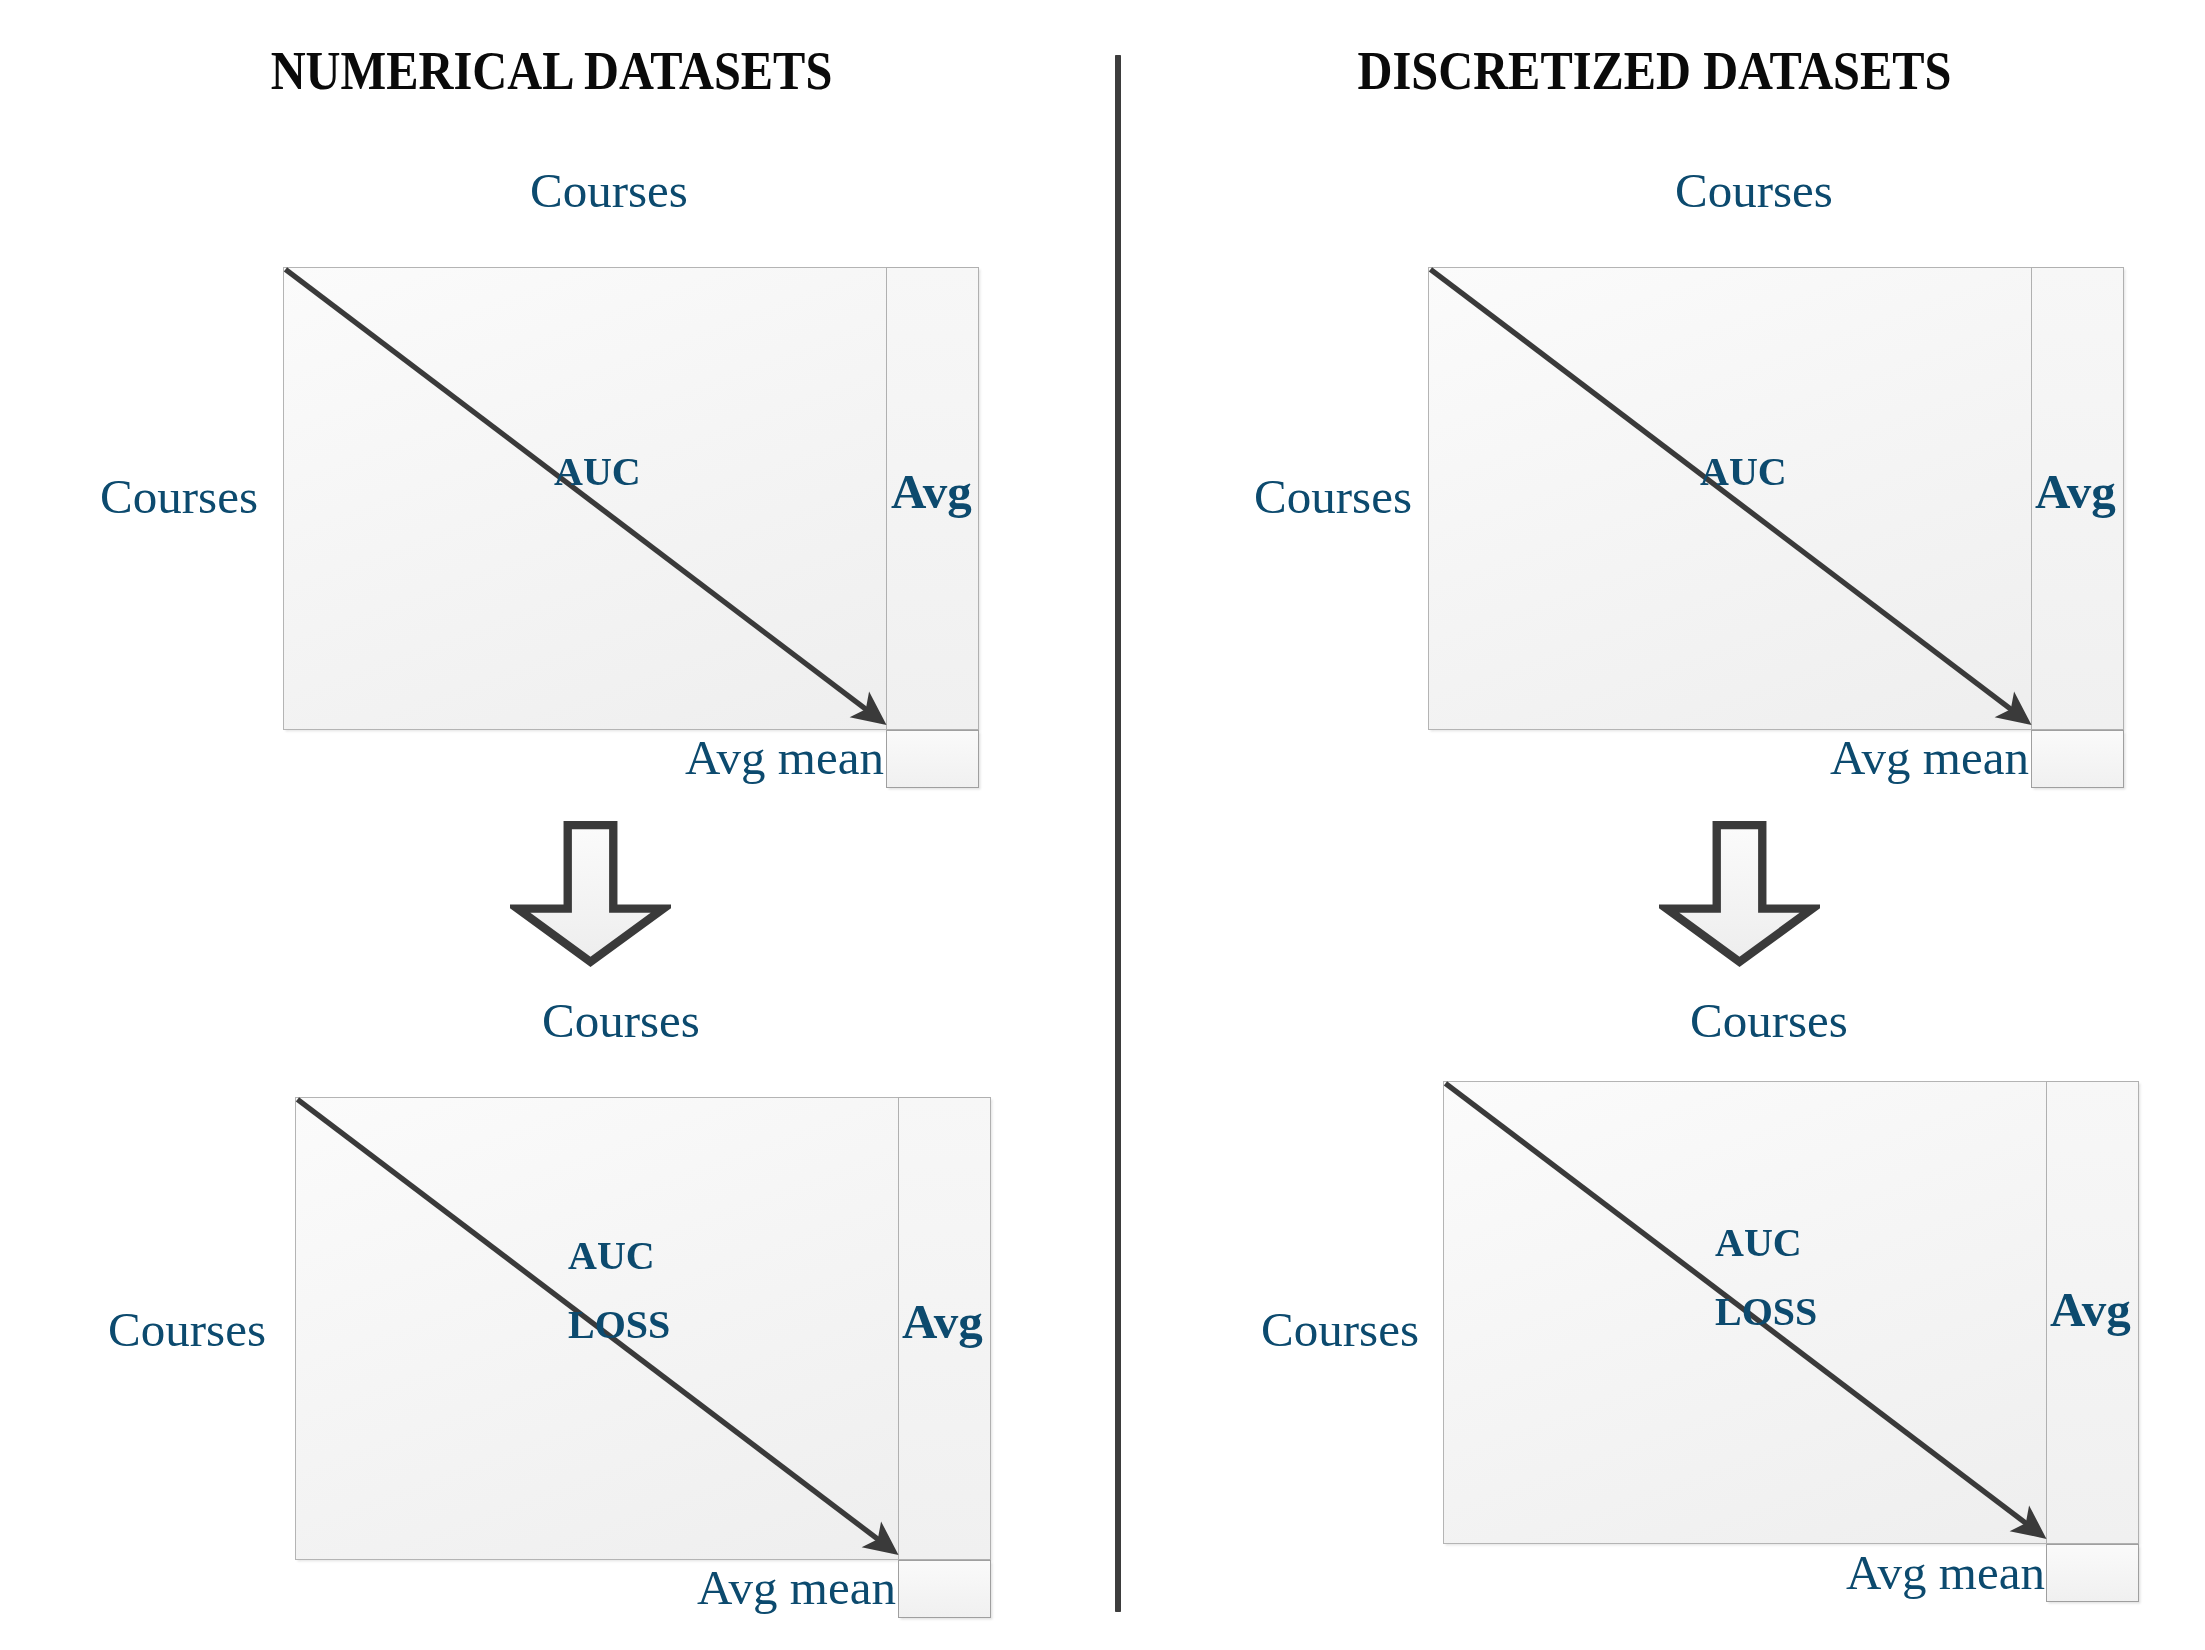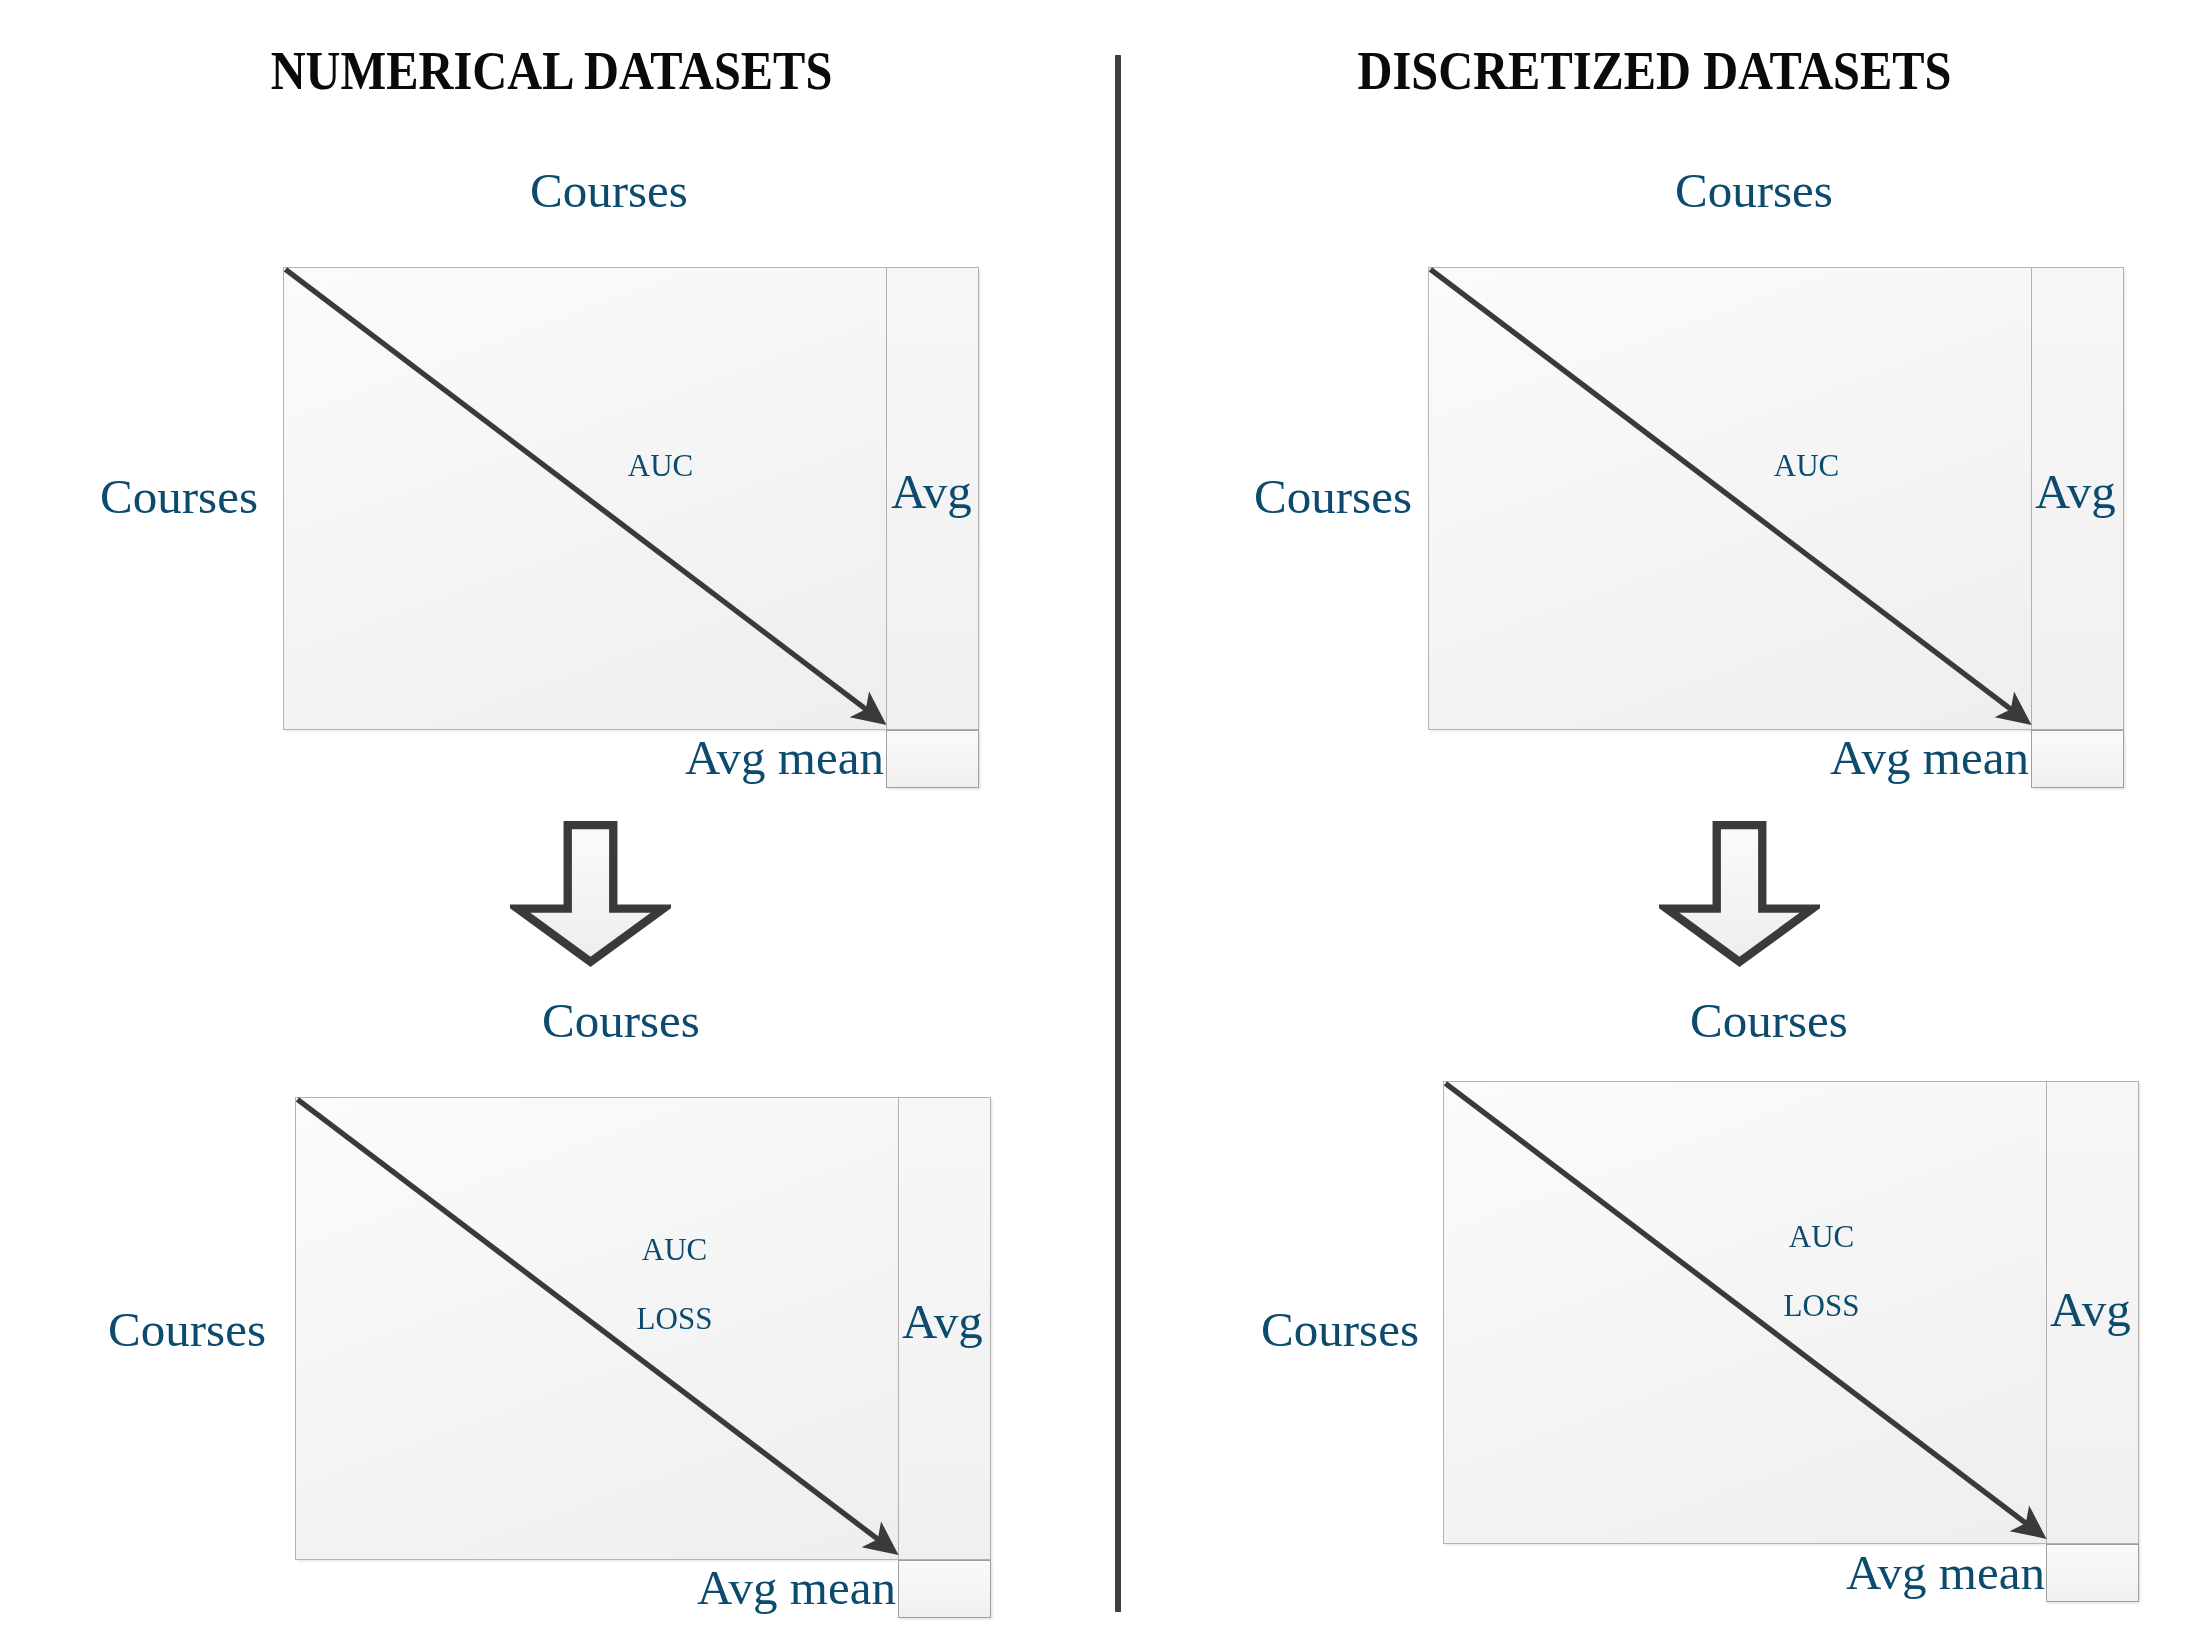--- a/index.html
+++ b/index.html
@@ -89,26 +89,26 @@
   .lbl {
     position: absolute;
     font-family: "Liberation Serif", "DejaVu Serif", serif;
     font-size: 49px;
     line-height: 1.0;
     white-space: nowrap;
     color: #0c4a6e;
   }
   .lbl-top    { text-align: center; }
   .lbl-left   { text-align: right; }
-  .lbl-avg    { font-size: 49px; }
+  .lbl-avg    { font-size: 49px; font-weight: bold; }
   .lbl-avgmean{ text-align: right; }
   .lbl-auc {
-    font-weight: normal;
-    font-size: 31px;
-    text-align: center;
+    font-weight: bold;
+    font-size: 40px;
+    text-align: left;
     line-height: 1.18;
   }
 
   
   .block-arrow { position: absolute; }
 </style>
 </head>
 <body>
 
 <div id="canvas">

